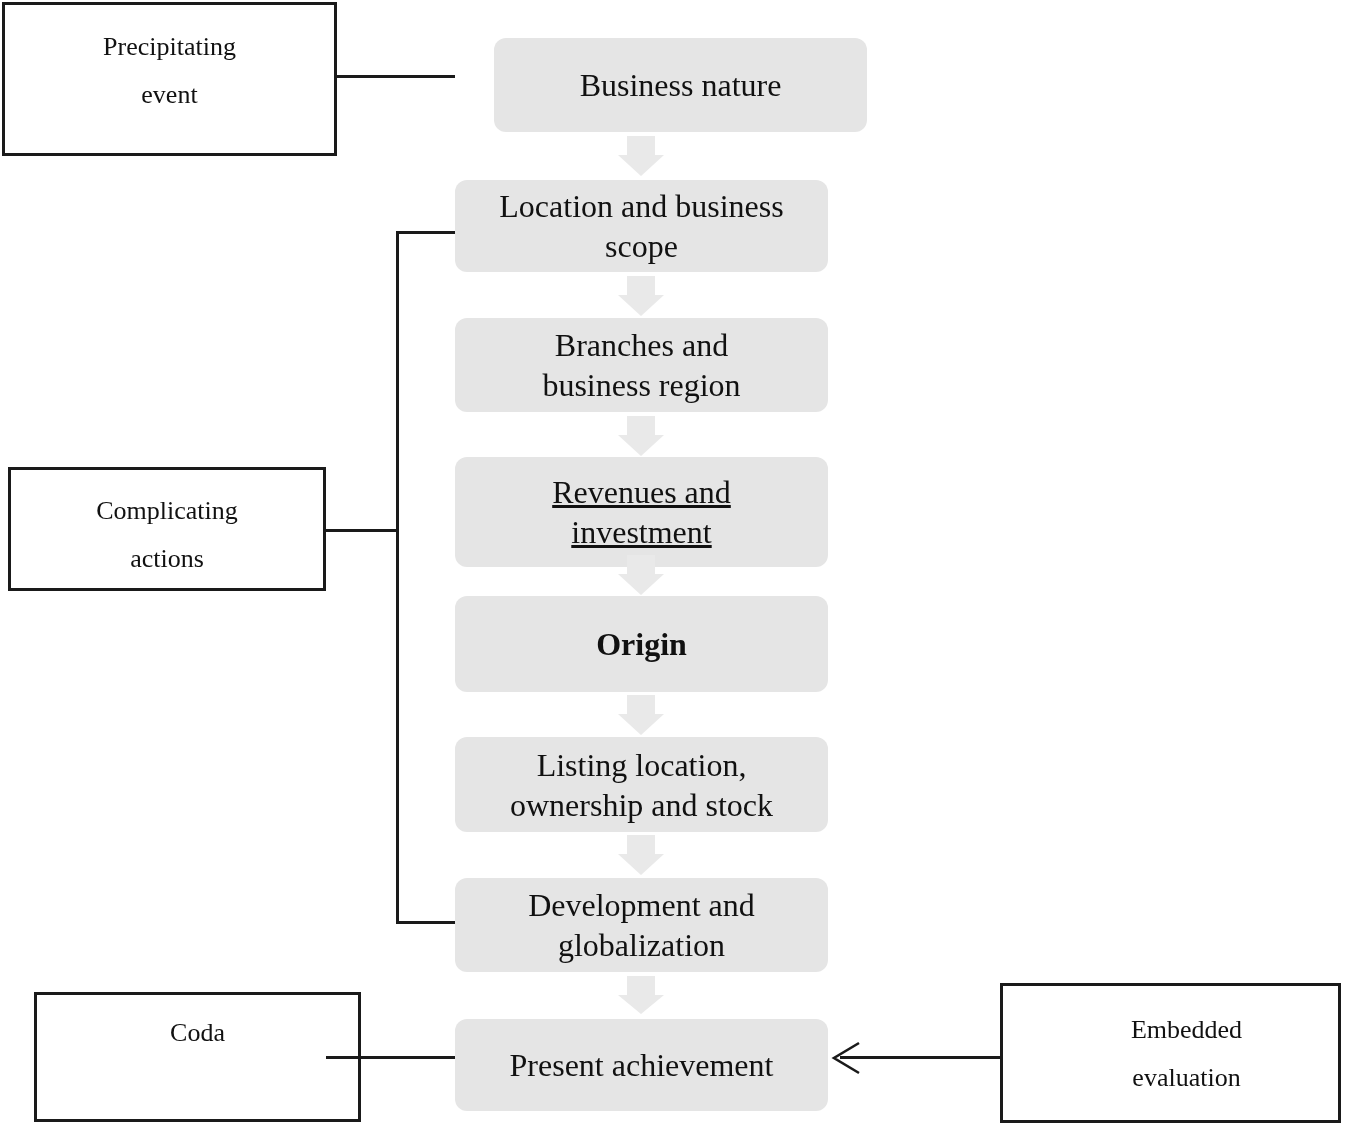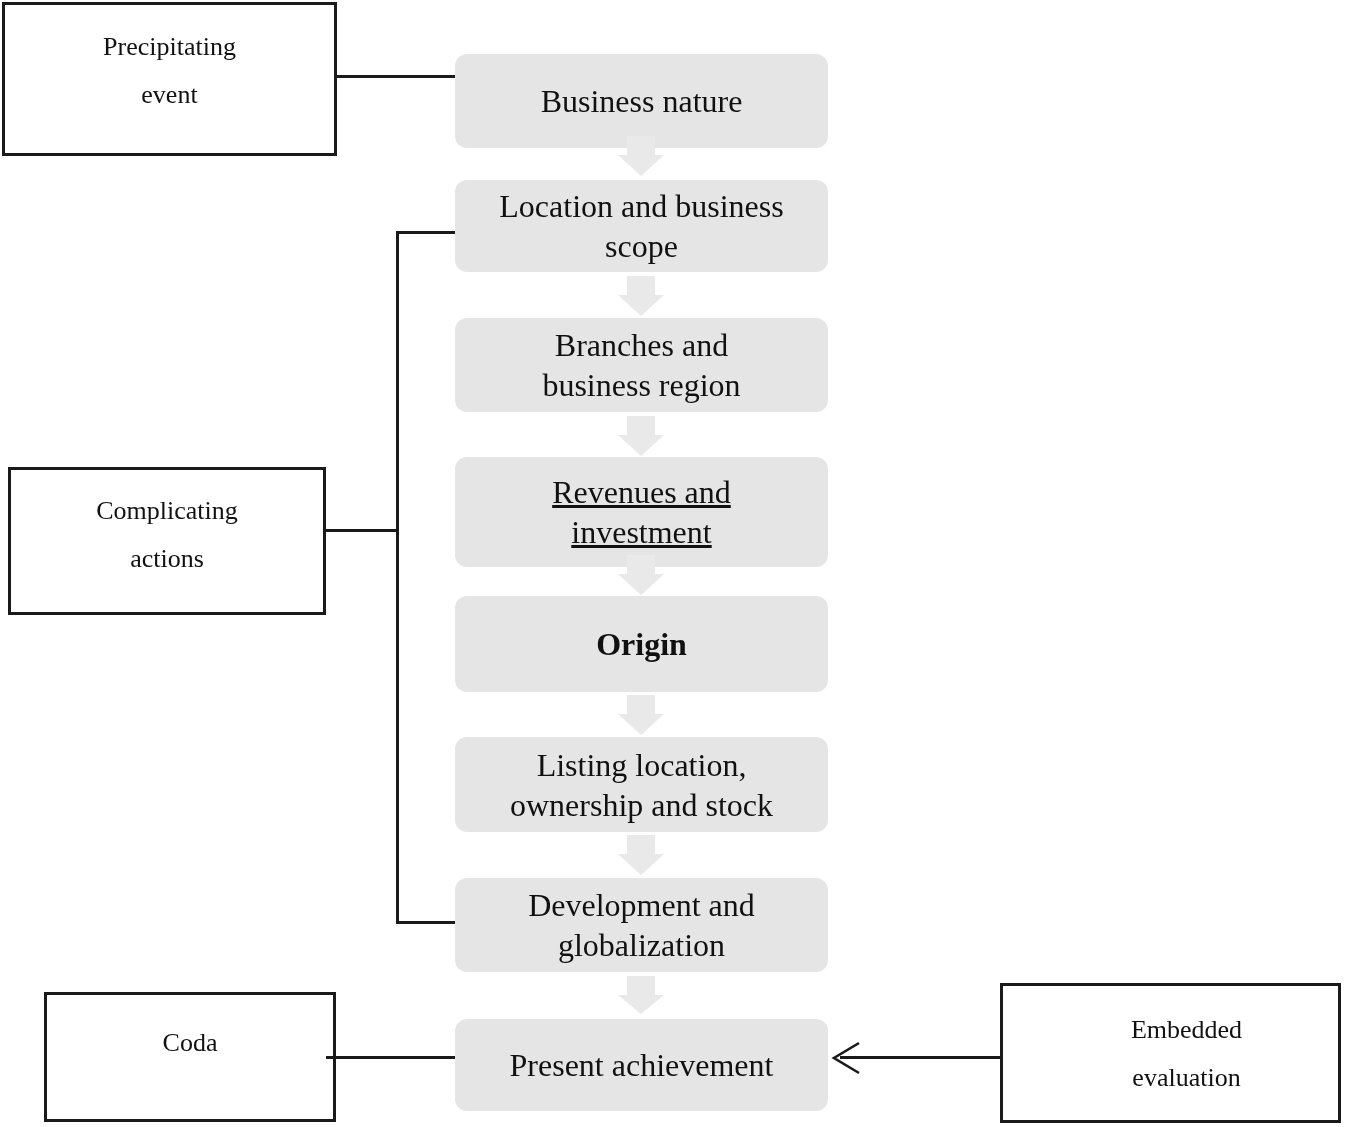--- a/index.html
+++ b/index.html
@@ -57,29 +57,29 @@
   }
 </style>
 </head>
 <body>
 
 <div id="canvas">
 
   <div class="sidebox" style="left:2px;top:2px;width:335px;height:154px;padding-top:18px;">Precipitating
 event</div>
 
-  <div class="sidebox" style="left:8px;top:467px;width:318px;height:148px;padding-top:17px;">Complicating
+  <div class="sidebox" style="left:8px;top:467px;width:318px;height:124px;padding-top:17px;">Complicating
 actions</div>
 
-  <div class="sidebox" style="left:44px;top:992px;width:292px;height:130px;padding-top:24px;">Coda</div>
+  <div class="sidebox" style="left:34px;top:992px;width:327px;height:130px;padding-top:14px;">Coda</div>
 
   <div class="sidebox" style="left:1000px;top:983px;width:341px;height:140px;padding-top:20px;padding-left:32px;">Embedded
 evaluation</div>
 
-  <div class="step" style="top:54px;">Business nature</div>
+  <div class="step" style="top:38px;margin-left:39px;">Business nature</div>
   <div class="step" style="top:180px;height:92px;">Location and business
 scope</div>
   <div class="step" style="top:318px;">Branches and
 business region</div>
   <div class="step" style="top:457px;height:110px;text-decoration:underline;">Revenues and
 investment</div>
   <div class="step" style="top:596px;height:96px;font-weight:bold;">Origin</div>
   <div class="step" style="top:737px;height:95px;">Listing location,
 ownership and stock</div>
   <div class="step" style="top:878px;">Development and

